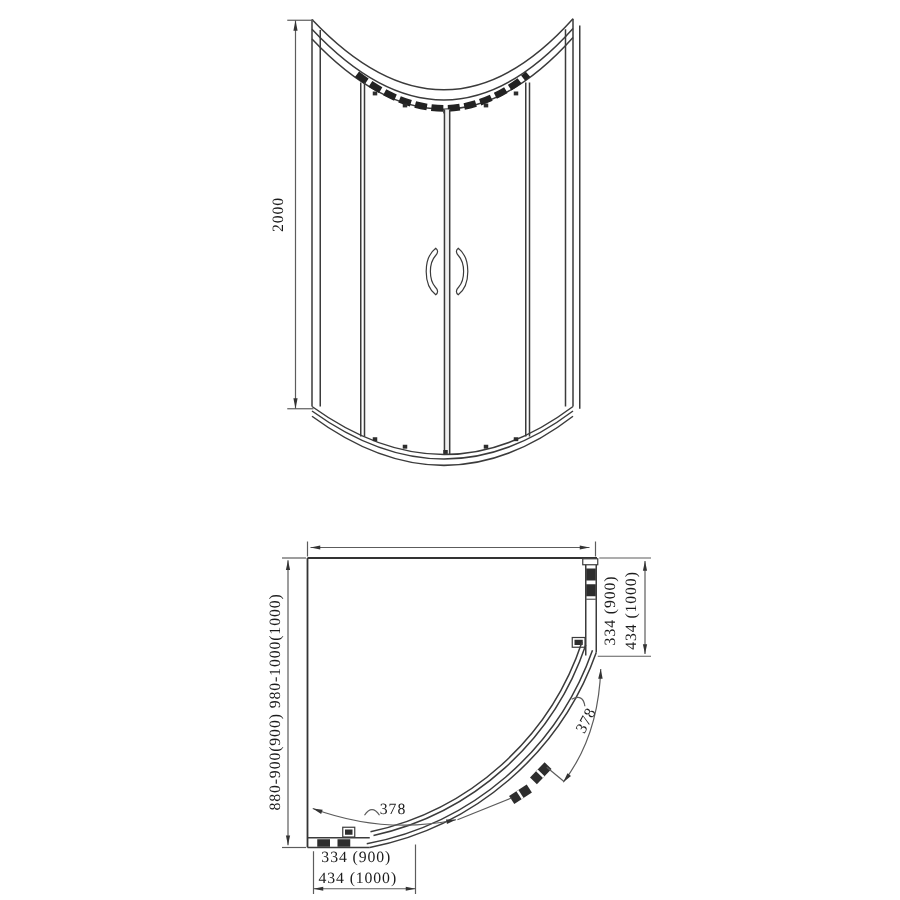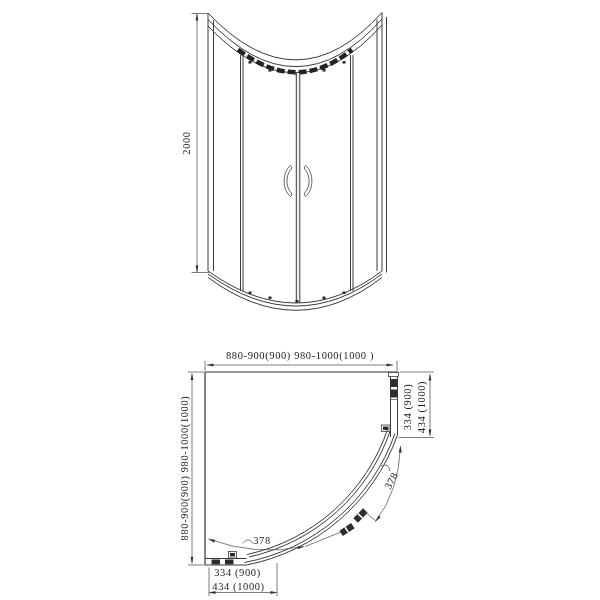--- a/index.html
+++ b/index.html
@@ -182,21 +182,20 @@
         <path class="thin" d="M364.5,511.5 L376,521"></path>
         <g transform="translate(385.5,468.5) rotate(28)">
           <path class="thin" d="M-5,0 q5,-7 10,0"></path>
         </g>
       </g>
     </g>
   </svg>
 
   <div class="lbl rot" style="left:187px;top:143px;">2000</div>
 
-  <div class="lbl" style="left:300px;top:356px;">880-900(900)  980-1000(1000 )</div>
 
   <div class="lbl rot" style="left:185px;top:468px;">880-900(900)  980-1000(1000)</div>
 
   <div class="lbl rot" style="left:408px;top:406.5px;">334 (900)</div>
 
   <div class="lbl rot" style="left:421.5px;top:406.5px;">434 (1000)</div>
 
   <div class="lbl" style="left:237.5px;top:572.5px;">334 (900)</div>
 
   <div class="lbl" style="left:238.5px;top:586.5px;">434 (1000)</div>

